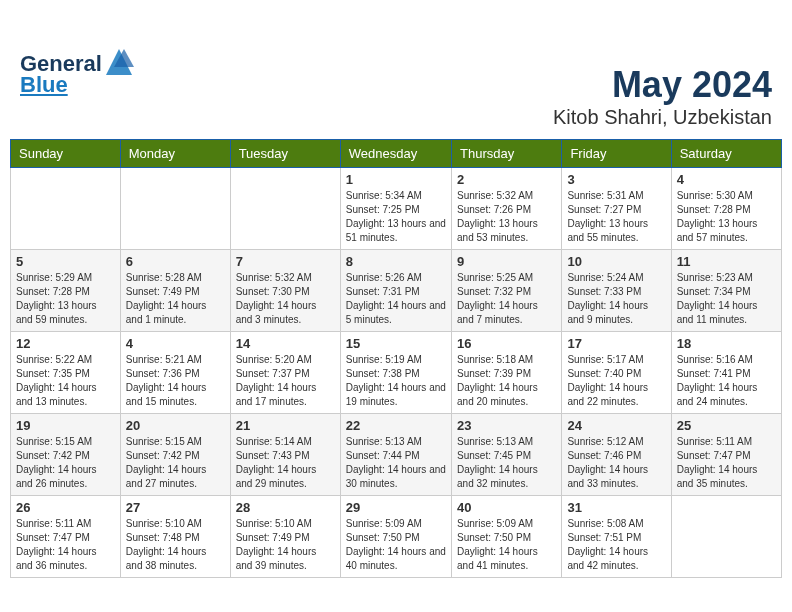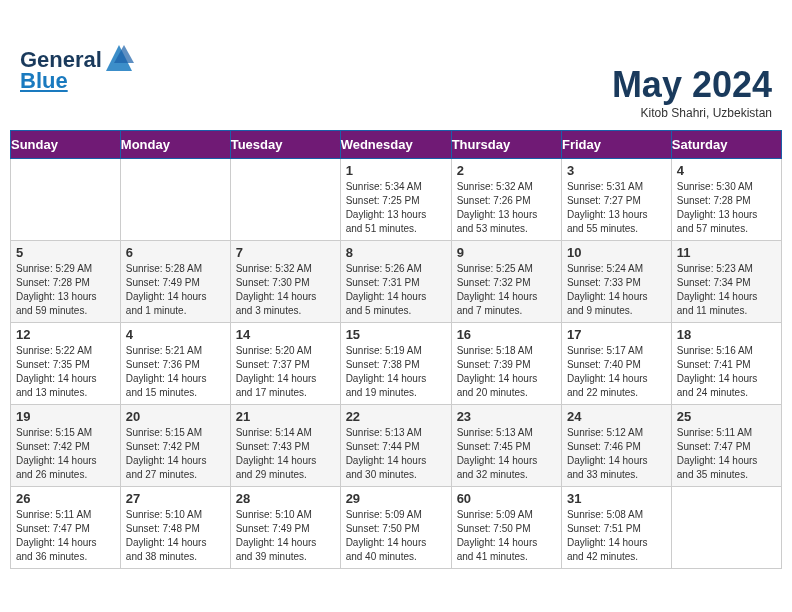--- a/index.html
+++ b/index.html
@@ -35,34 +35,34 @@
     .title-area {
       text-align: right;
     }
     .month-title {
       font-size: 36px;
       font-weight: bold;
       color: #1a3a5c;
       margin-top: 44px;
     }
     .location {
-      font-size: 12px;
+      font-size: 20px;
       color: #333;
     }
     .calendar {
       width: 100%;
       border-collapse: collapse;
       margin-top: 5px;
     }
     .calendar th {
-      background: #701a75;
+      background: #4d7c0f;
       color: #fff;
       font-size: 13px;
-      font-weight: bold;
-      padding: 6px 0;
+      font-weight: normal;
+      padding: 6px 8px;
       text-align: left;
       border: 1px solid #1a5fa8;
     }
     .calendar td {
       border: 1px solid #ccc;
       vertical-align: top;
       padding: 4px 5px;
       width: 113px;
       min-height: 80px;
       background: #fff;
@@ -332,21 +332,21 @@
 and 39 minutes.</div>
         </td>
         <td>
           <span class="day-num">29</span>
           <div class="day-info">Sunrise: 5:09 AM
 Sunset: 7:50 PM
 Daylight: 14 hours
 and 40 minutes.</div>
         </td>
         <td>
-          <span class="day-num">60</span>
+          <span class="day-num">40</span>
           <div class="day-info">Sunrise: 5:09 AM
 Sunset: 7:50 PM
 Daylight: 14 hours
 and 41 minutes.</div>
         </td>
         <td>
           <span class="day-num">31</span>
           <div class="day-info">Sunrise: 5:08 AM
 Sunset: 7:51 PM
 Daylight: 14 hours

